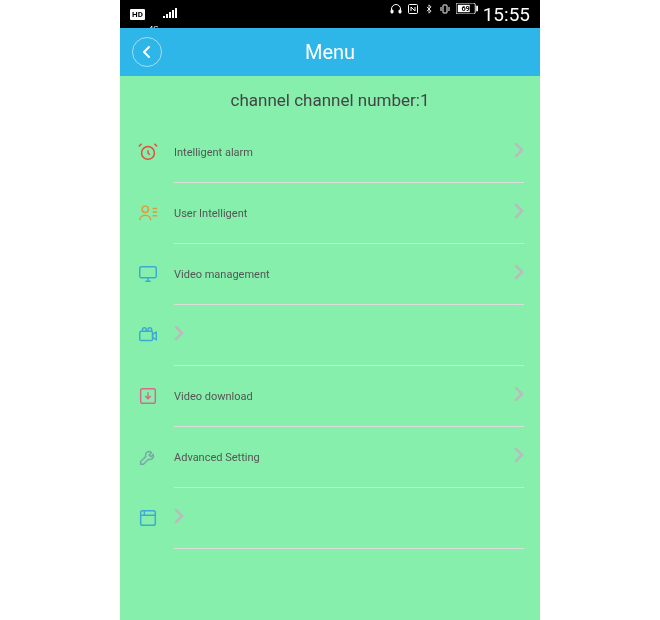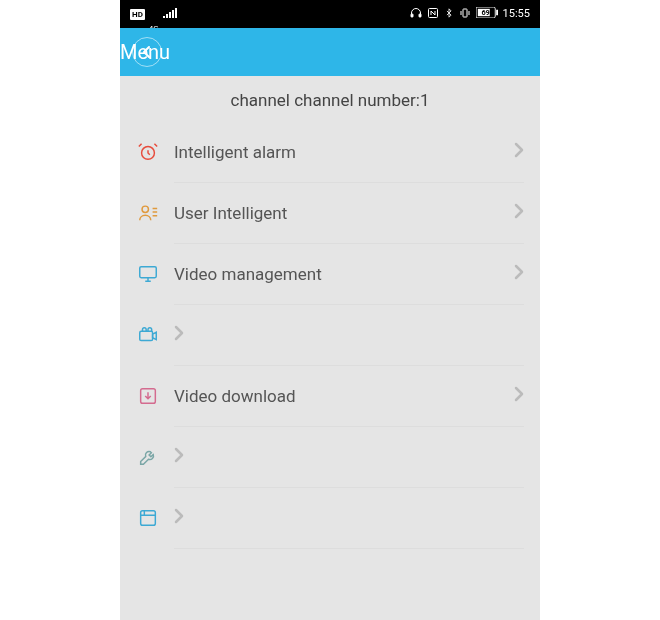--- a/index.html
+++ b/index.html
@@ -6,21 +6,21 @@
     body {
       font-family: -apple-system, BlinkMacSystemFont, "Segoe UI", Roboto, Arial, sans-serif;
       background: #fff;
       width: 660px;
       height: 620px;
       display: flex;
       justify-content: center;
     }
     .device {
       width: 420px;
-      background: #e5e5e5;
+      background: #86efac;
     }
     .status-bar {
       background: #000;
       color: #fff;
       height: 28px;
       display: flex;
       align-items: center;
       justify-content: space-between;
       padding: 0 10px;
       font-size: 12px;
@@ -45,20 +45,21 @@
       height: 30px;
       border: 1.5px solid rgba(255,255,255,0.55);
       border-radius: 50%;
       display: flex;
       align-items: center;
       justify-content: center;
       cursor: pointer;
     }
     .header-title {
       flex: 1;
+      text-align: center;
       color: #fff;
       font-size: 20px;
       font-weight: 400;
     }
     .subtitle {
       text-align: center;
       padding: 14px 0 12px 0;
       font-size: 17px;
       color: #444;
     }
@@ -73,21 +74,21 @@
       width: 24px;
       height: 24px;
       margin-right: 14px;
       flex-shrink: 0;
       display: flex;
       align-items: center;
       justify-content: center;
     }
     .menu-label {
       flex: 1;
-      font-size: 17px;
+      font-size: 11px;
       color: #555;
     }
     .chevron { color: #bbb; flex-shrink: 0; }
     .divider {
       height: 1px;
       background: #ddd;
       margin-left: 38px;
     }
   </style>
 </head>
@@ -133,21 +134,21 @@
           </svg>
       </span>
       <span style="display:flex;align-items:center;gap:1px;">
         <svg width="22" height="11" viewBox="0 0 24 12">
             <rect x="0" y="0" width="21" height="12" rx="2" fill="none" stroke="#fff" stroke-width="1"></rect>
             <rect x="2" y="2" width="13" height="8" fill="#fff"></rect>
             <rect x="22" y="3" width="2" height="6" fill="#fff"></rect>
             <text x="10.5" y="9" text-anchor="middle" font-size="8" fill="#000" font-weight="bold">69</text>
           </svg>
       </span>
-      <span style="font-size:11px;">15:55</span>
+      <span style="font-size:19px;">15:55</span>
     </div>
   </div>
 
   <div class="header">
     <div class="back-btn">
       <svg width="10" height="14" viewBox="0 0 10 14" fill="none" stroke="#fff" stroke-width="2" stroke-linecap="round" stroke-linejoin="round">
           <path d="M7 2L2 7l5 5"></path>
         </svg>
     </div>
     <div class="header-title">Menu</div>
@@ -235,20 +236,21 @@
       </span>
     </div>
     <div class="divider"></div>
 
     <div class="menu-item">
       <span class="menu-icon">
         <svg width="22" height="22" viewBox="0 0 24 24" fill="none" stroke="#7aa6a6" stroke-width="1.6">
             <path d="M14.7 6.3a4 4 0 00-5.2 5.2L4 17v3h3l5.5-5.5a4 4 0 005.2-5.2l-2.5 2.5-2-2 2.5-2.5z"></path>
           </svg>
       </span>
+      <span class="menu-label">Advanced Setting</span>
       <span class="chevron">
         <svg width="10" height="16" viewBox="0 0 10 16" fill="none" stroke="#bbb" stroke-width="2.5" stroke-linecap="round" stroke-linejoin="round">
             <path d="M2 2l6 6-6 6"></path>
           </svg>
       </span>
     </div>
     <div class="divider"></div>
 
     <div class="menu-item">
       <span class="menu-icon">

